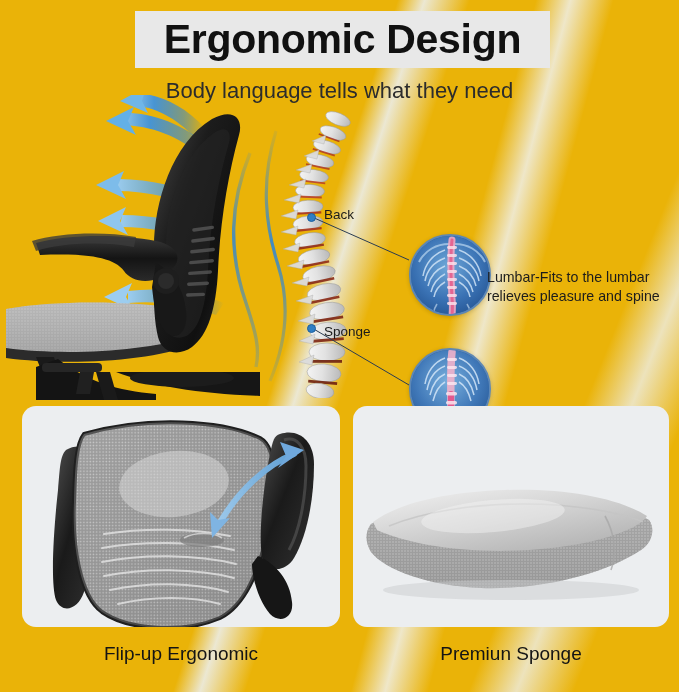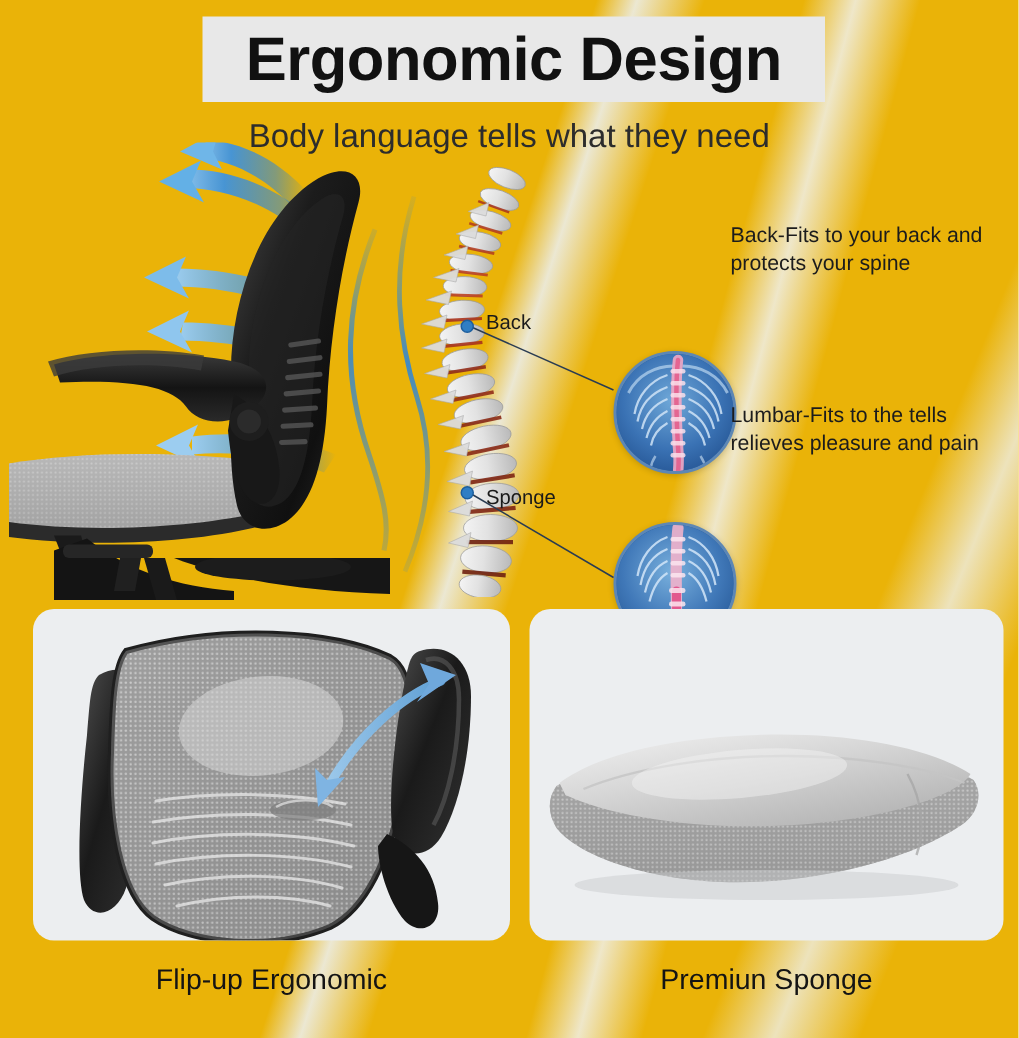--- a/index.html
+++ b/index.html
@@ -440,27 +440,23 @@
       <line x1="296" y1="233" x2="393" y2="290" stroke="#2a3c52" stroke-width="1"></line>
     </svg>
 
     <div class="spine-dot" style="left:291px; top:118px;"></div>
     <div class="spine-label" style="left:308px; top:112px;">Back</div>
 
     <div class="spine-dot" style="left:291px; top:229px;"></div>
     <div class="spine-label" style="left:308px; top:229px;">Sponge</div>
   </div>
 
-  <div class="anno" id="anno-back">
-    <div>Back-Fits to your back and</div>
-    <div>protects your spine</div>
-  </div>
   <div class="anno" id="anno-lumbar">
-    <div>Lumbar-Fits to the tells</div>
-    <div>relieves pleasure and pain</div>
+    <div>Lumbar-Fits to the lumbar</div>
+    <div>relieves pleasure and spine</div>
   </div>
 
   <svg class="leak" viewBox="0 0 220 36">
     <path d="M36,0 L44,28 L58,28 L50,0 Z" fill="#1a1a1a"></path>
     <path d="M20,0 L34,0 L30,22 L16,22 Z" fill="#202020"></path>
     <path d="M56,0 C92,14 140,22 200,24 L200,0 Z" fill="#161616"></path>
     <ellipse cx="122" cy="6" rx="52" ry="9" fill="#1c1c1c"></ellipse>
   </svg>
 
   <div class="panel" id="panel-armrests">

